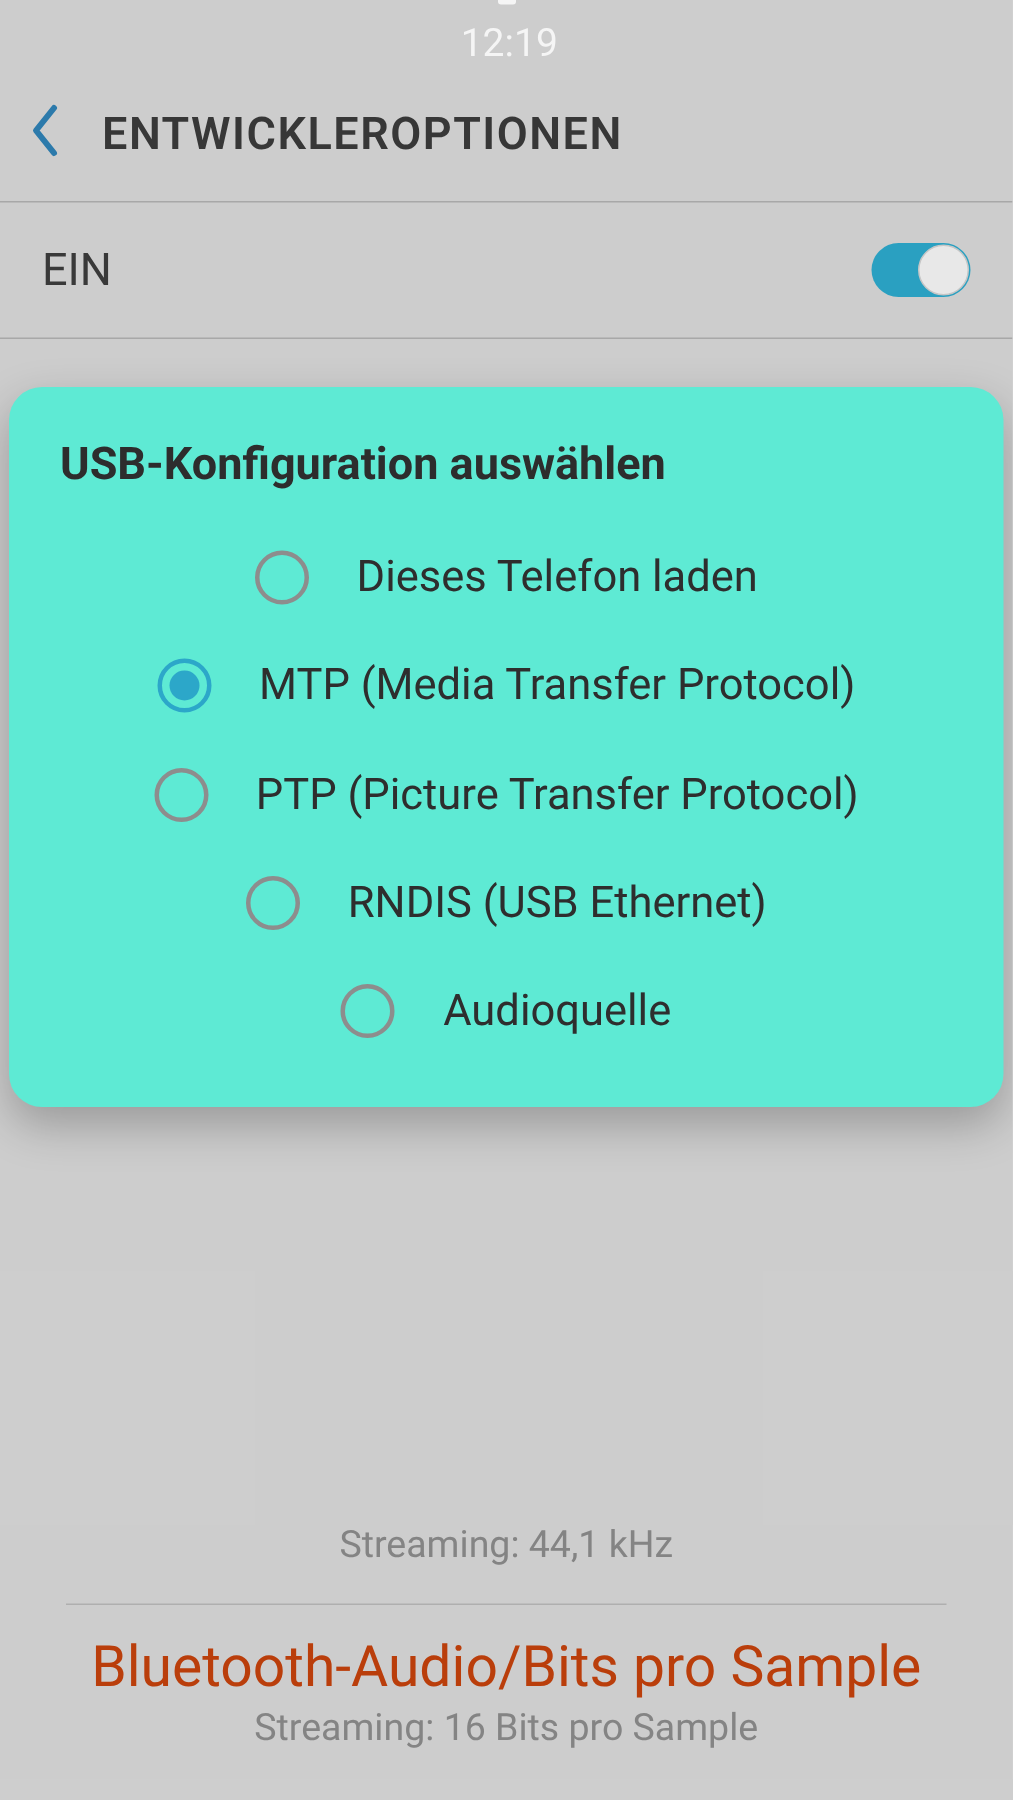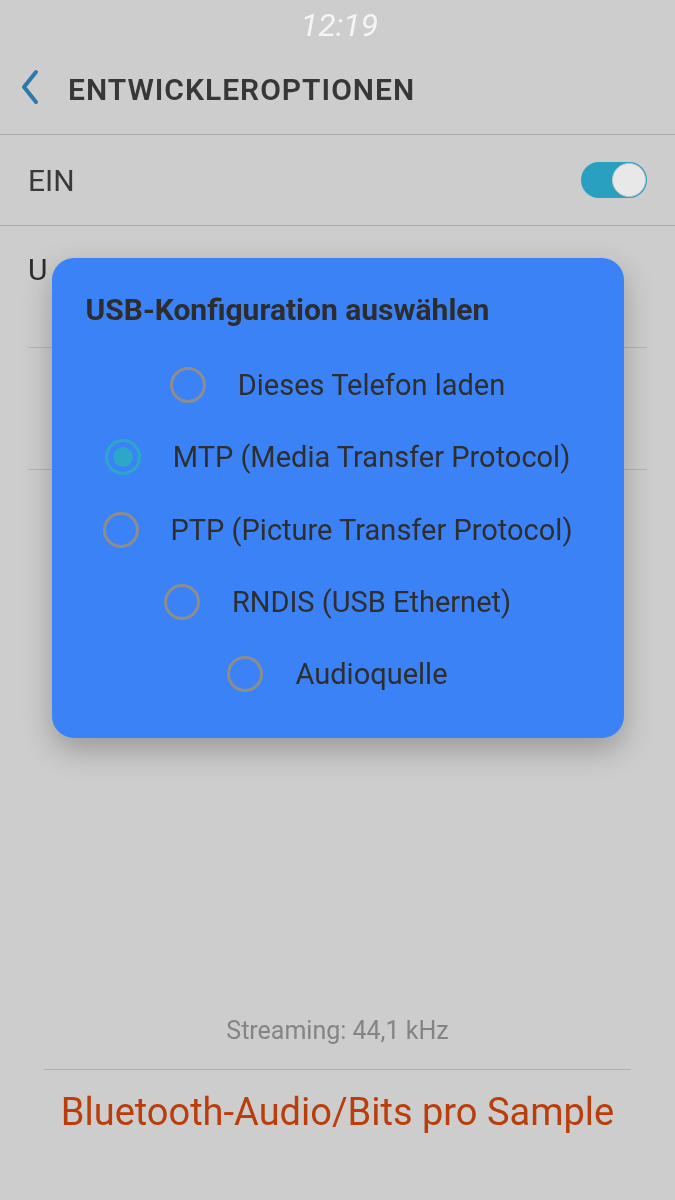--- a/index.html
+++ b/index.html
@@ -12,21 +12,21 @@
     display: flex;
     justify-content: flex-end;
     align-items: center;
     gap: 10px;
     padding: 0 14px;
     color: #ffffff;
     font-size: 24px;
     flex-direction: column;
   }
   .status-bar .pct { font-size: 24px; letter-spacing: 0.5px; }
-  .status-bar .time { font-size: 32px; margin-left: 4px; font-style: italic; }
+  .status-bar .time { font-size: 26px; margin-left: 4px; }
   .status-bar svg { display: block; }
 
   
   .app-bar {
     height: 90px;
     display: flex;
     align-items: center;
     padding: 0 18px;
     gap: 26px;
   }
@@ -69,22 +69,22 @@
 
   
   .overlay {
     position: absolute; top: 0; left: 0; width: 100%; height: 100%;
     background: rgba(0,0,0,0.04);
     display: flex; align-items: flex-start; justify-content: center;
     pointer-events: none;
   }
   .dialog {
     margin-top: 258px;
-    width: 572px;
-    background: #3b82f6;
+    width: 663px;
+    background: #5eead4;
     border-radius: 22px;
     padding: 34px 34px 28px 34px;
     box-shadow: 0 12px 30px rgba(0,0,0,0.25);
     pointer-events: auto;
   }
   .dialog-title {
     font-size: 30px;
     font-weight: 700;
     color: #2d2d2d;
     margin-bottom: 22px;
@@ -199,20 +199,21 @@
     </div>
 </div>
 
 <div class="bottom-rows">
   <div class="brow">
     <div class="t2">Streaming: 44,1 kHz</div>
   </div>
   <div class="bsep"></div>
   <div class="brow">
     <div class="t1">Bluetooth-Audio/Bits pro Sample</div>
+    <div class="t2">Streaming: 16 Bits pro Sample</div>
   </div>
 </div>
 
 <div class="overlay">
   <div class="dialog">
     <div class="dialog-title">USB-Konfiguration auswählen</div>
 
     <div class="option">
       <div class="radio"></div>
       <div class="option-label">Dieses Telefon laden</div>

